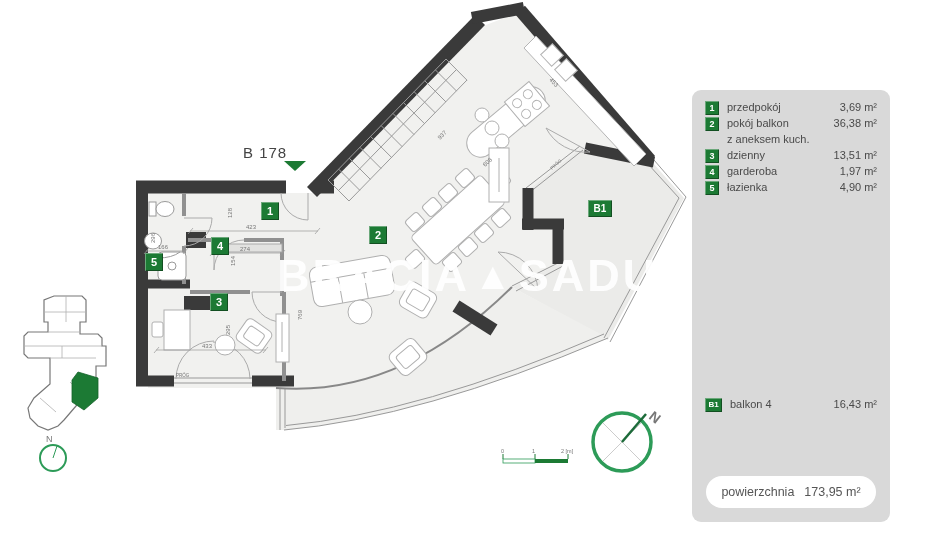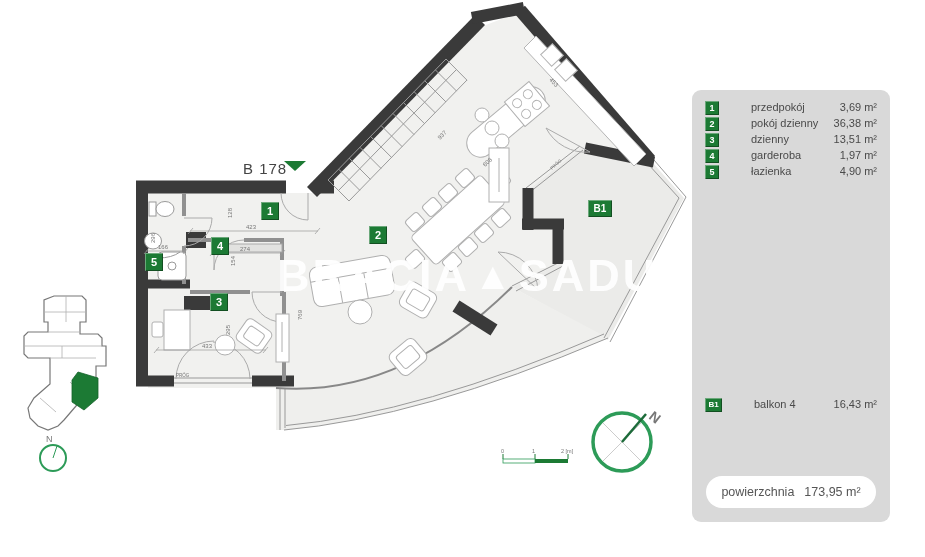--- a/index.html
+++ b/index.html
@@ -2,21 +2,21 @@
 <html><head>
 <meta charset="utf-8">
 <style>
   html,body{margin:0;padding:0;background:#fff;}
   #stage{position:relative;width:925px;height:557px;background:#fff;overflow:hidden;
          font-family:"Liberation Sans",sans-serif;}
   #plan-svg{position:absolute;left:0;top:0;}
   svg text{font-family:"Liberation Sans",sans-serif;fill:#777;}
 
   
-  .unit-label{position:absolute;left:243px;top:144px;font-size:15px;letter-spacing:1px;color:#444;margin-top:16px;}
+  .unit-label{position:absolute;left:243px;top:144px;font-size:15px;letter-spacing:1px;color:#444;}
   .entry-tri{position:absolute;left:284px;top:161px;width:0;height:0;
              border-left:11px solid transparent;border-right:11px solid transparent;
              border-top:10px solid #1c7a34;}
 
   
   .marker{position:absolute;width:18px;height:18px;background:#1c7a34;color:#fff;
           font-size:11px;font-weight:bold;display:flex;align-items:center;justify-content:center;
           box-shadow:inset 1px 1px 0 rgba(255,255,255,.35), inset -1px -1px 0 rgba(0,0,0,.35);}
   .marker.b1{width:24px;height:17px;font-size:10px;}
 
@@ -27,21 +27,21 @@
   .watermark .tri{font-size:38px;margin:0 4px;vertical-align:2px;}
 
   
   .panel{position:absolute;left:692px;top:90px;width:198px;height:432px;background:#d9d9d9;
          border-radius:9px;box-sizing:border-box;padding:11px 13px;color:#4a4a4a;}
   .lrow{display:flex;align-items:flex-start;margin-bottom:2px;font-size:11px;line-height:12px;}
   .lnum{flex:0 0 14px;height:14px;background:#1c7a34;color:#fff;font-size:9px;font-weight:bold;
         display:flex;align-items:center;justify-content:center;margin-right:8px;
         box-shadow:inset 1px 1px 0 rgba(255,255,255,.35), inset -1px -1px 0 rgba(0,0,0,.35);}
   .lnum.spacer{background:transparent;box-shadow:none;}
-  .llabel{flex:1 1 auto;margin-left:24px;}
+  .llabel{flex:1 1 auto;}
   .lval{flex:0 0 auto;text-align:left;}
   .lrow.balcony{position:absolute;left:13px;right:13px;top:308px;}
   .lnum.bnum{flex:0 0 17px;font-size:8px;}
   .total{position:absolute;left:14px;bottom:14px;width:170px;height:32px;background:#fff;
          border-radius:16px;display:flex;align-items:center;justify-content:center;
          font-size:12.5px;color:#555;}
   .total .tlabel{margin-right:10px;}
 </style>
 </head>
 <body>
@@ -268,22 +268,26 @@
 <div class="watermark"><span>BRACIA</span><span class="tri">▲</span><span>SADURSCY</span></div>
 
 <div class="panel">
   <div class="lrow">
     <span class="lnum">1</span>
     <span class="llabel">przedpokój</span>
     <span class="lval">3,69 m²</span>
   </div>
   <div class="lrow">
     <span class="lnum">2</span>
-    <span class="llabel">pokój dzienny</span>
+    <span class="llabel">pokój balkon</span>
     <span class="lval">36,38 m²</span>
+  </div>
+  <div class="lrow">
+    <span class="lnum spacer"></span>
+    <span class="llabel">z aneksem kuch.</span>
   </div>
   <div class="lrow">
     <span class="lnum">3</span>
     <span class="llabel">dzienny</span>
     <span class="lval">13,51 m²</span>
   </div>
   <div class="lrow">
     <span class="lnum">4</span>
     <span class="llabel">garderoba</span>
     <span class="lval">1,97 m²</span>

